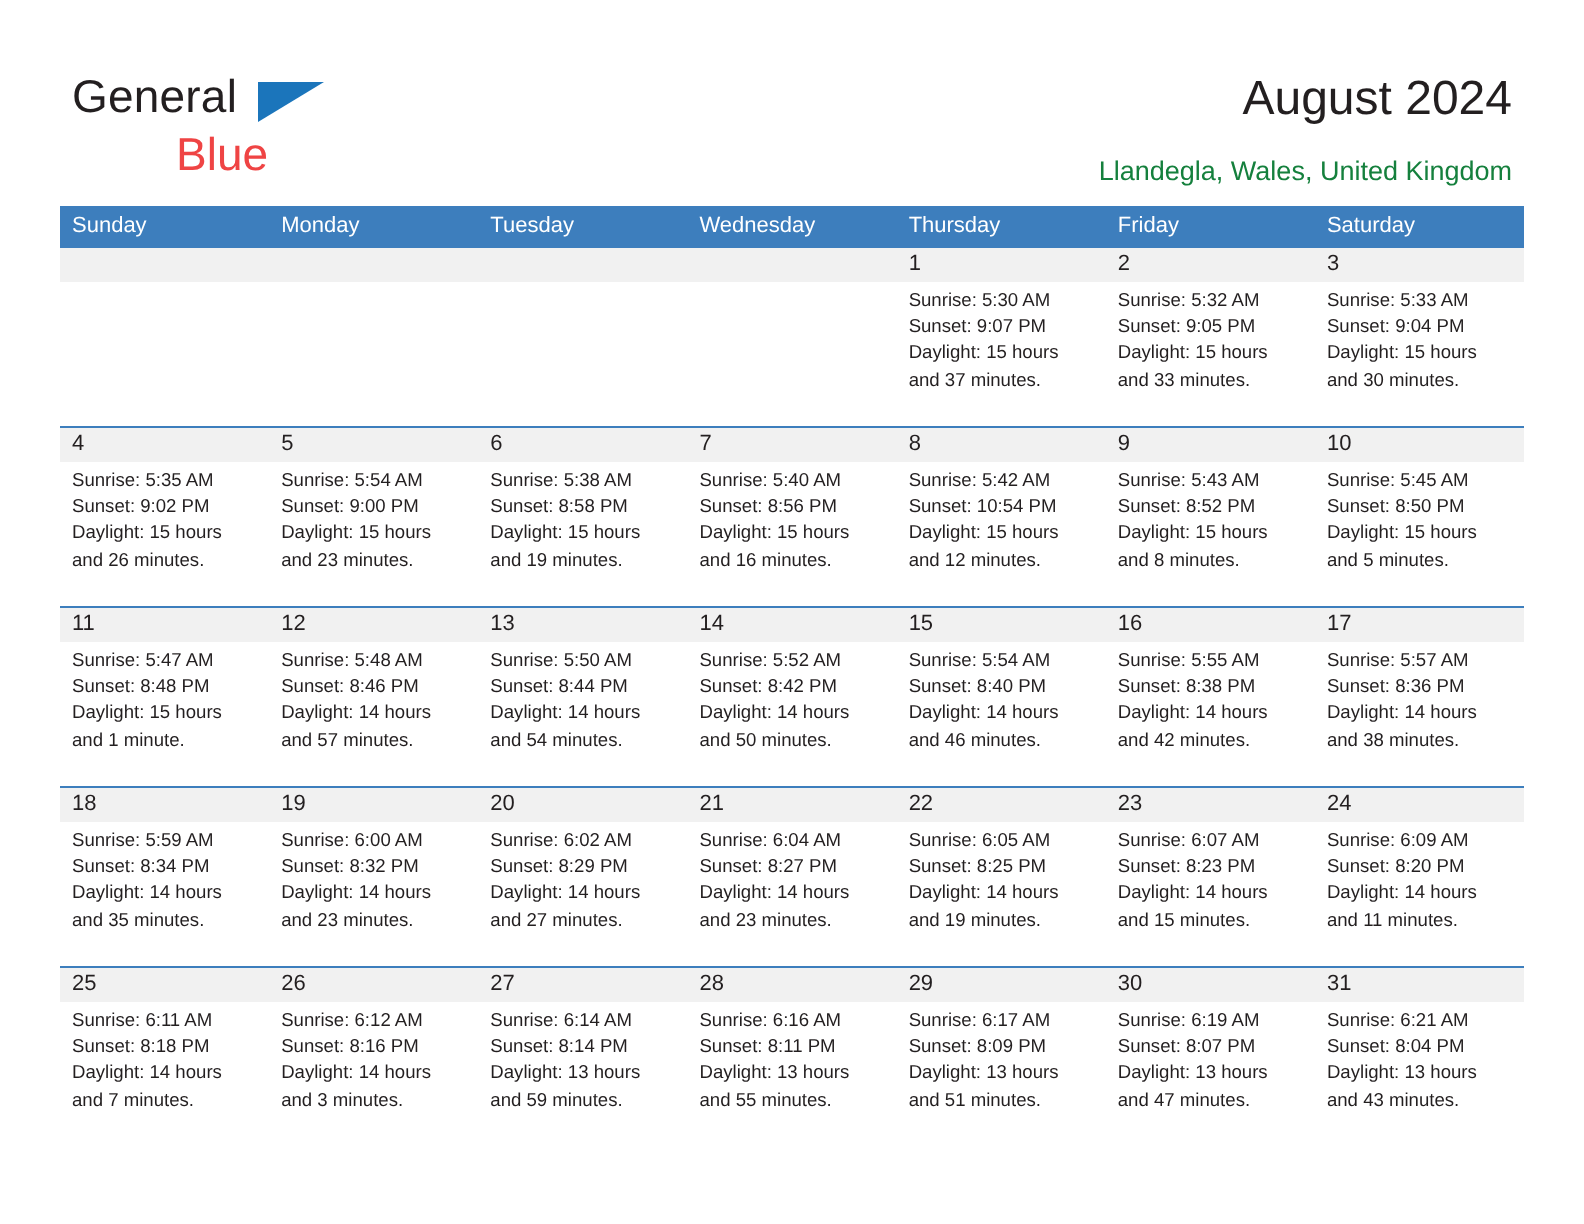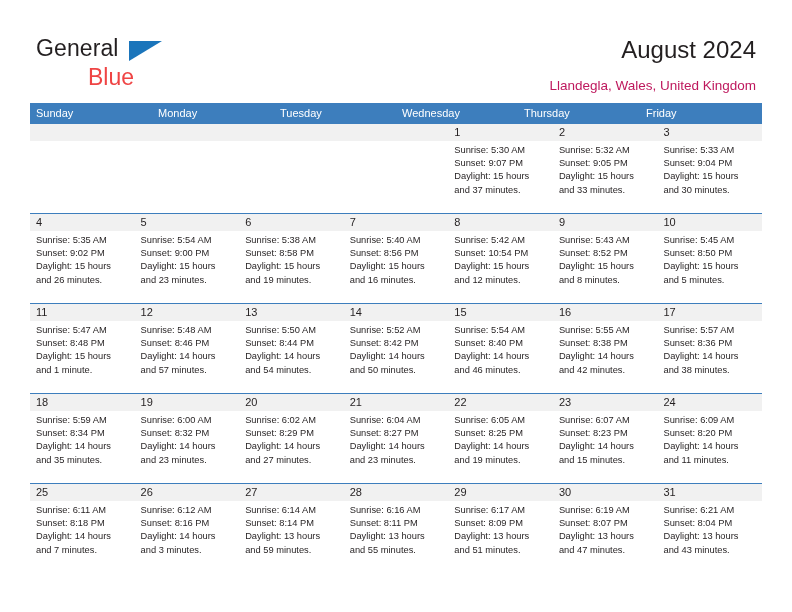--- a/index.html
+++ b/index.html
@@ -72,21 +72,21 @@
     color: #231f20;
     text-align: right;
     line-height: 32px;
     white-space: nowrap;
   }
   .subtitle {
     position: absolute;
     right: 36px;
     top: 78px;
     font-size: 13.5px;
-    color: #be185d;
+    color: #15803d;
     text-align: right;
     line-height: 16px;
     white-space: nowrap;
   }
 
   
   .calendar {
     position: absolute;
     left: 30px;
     top: 103px;
@@ -167,20 +167,21 @@
   </div>
 
   <div class="calendar">
     <div class="weekday-row" id="weekday-row">
         <div class="weekday">Sunday</div>
         <div class="weekday">Monday</div>
         <div class="weekday">Tuesday</div>
         <div class="weekday">Wednesday</div>
         <div class="weekday">Thursday</div>
         <div class="weekday">Friday</div>
+        <div class="weekday">Saturday</div>
       </div>
     <div id="weeks-container">
         <div class="week">
           <div class="week-dates">
             <div class="daynum"></div>
             <div class="daynum"></div>
             <div class="daynum"></div>
             <div class="daynum"></div>
             <div class="daynum">1</div>
             <div class="daynum">2</div>

